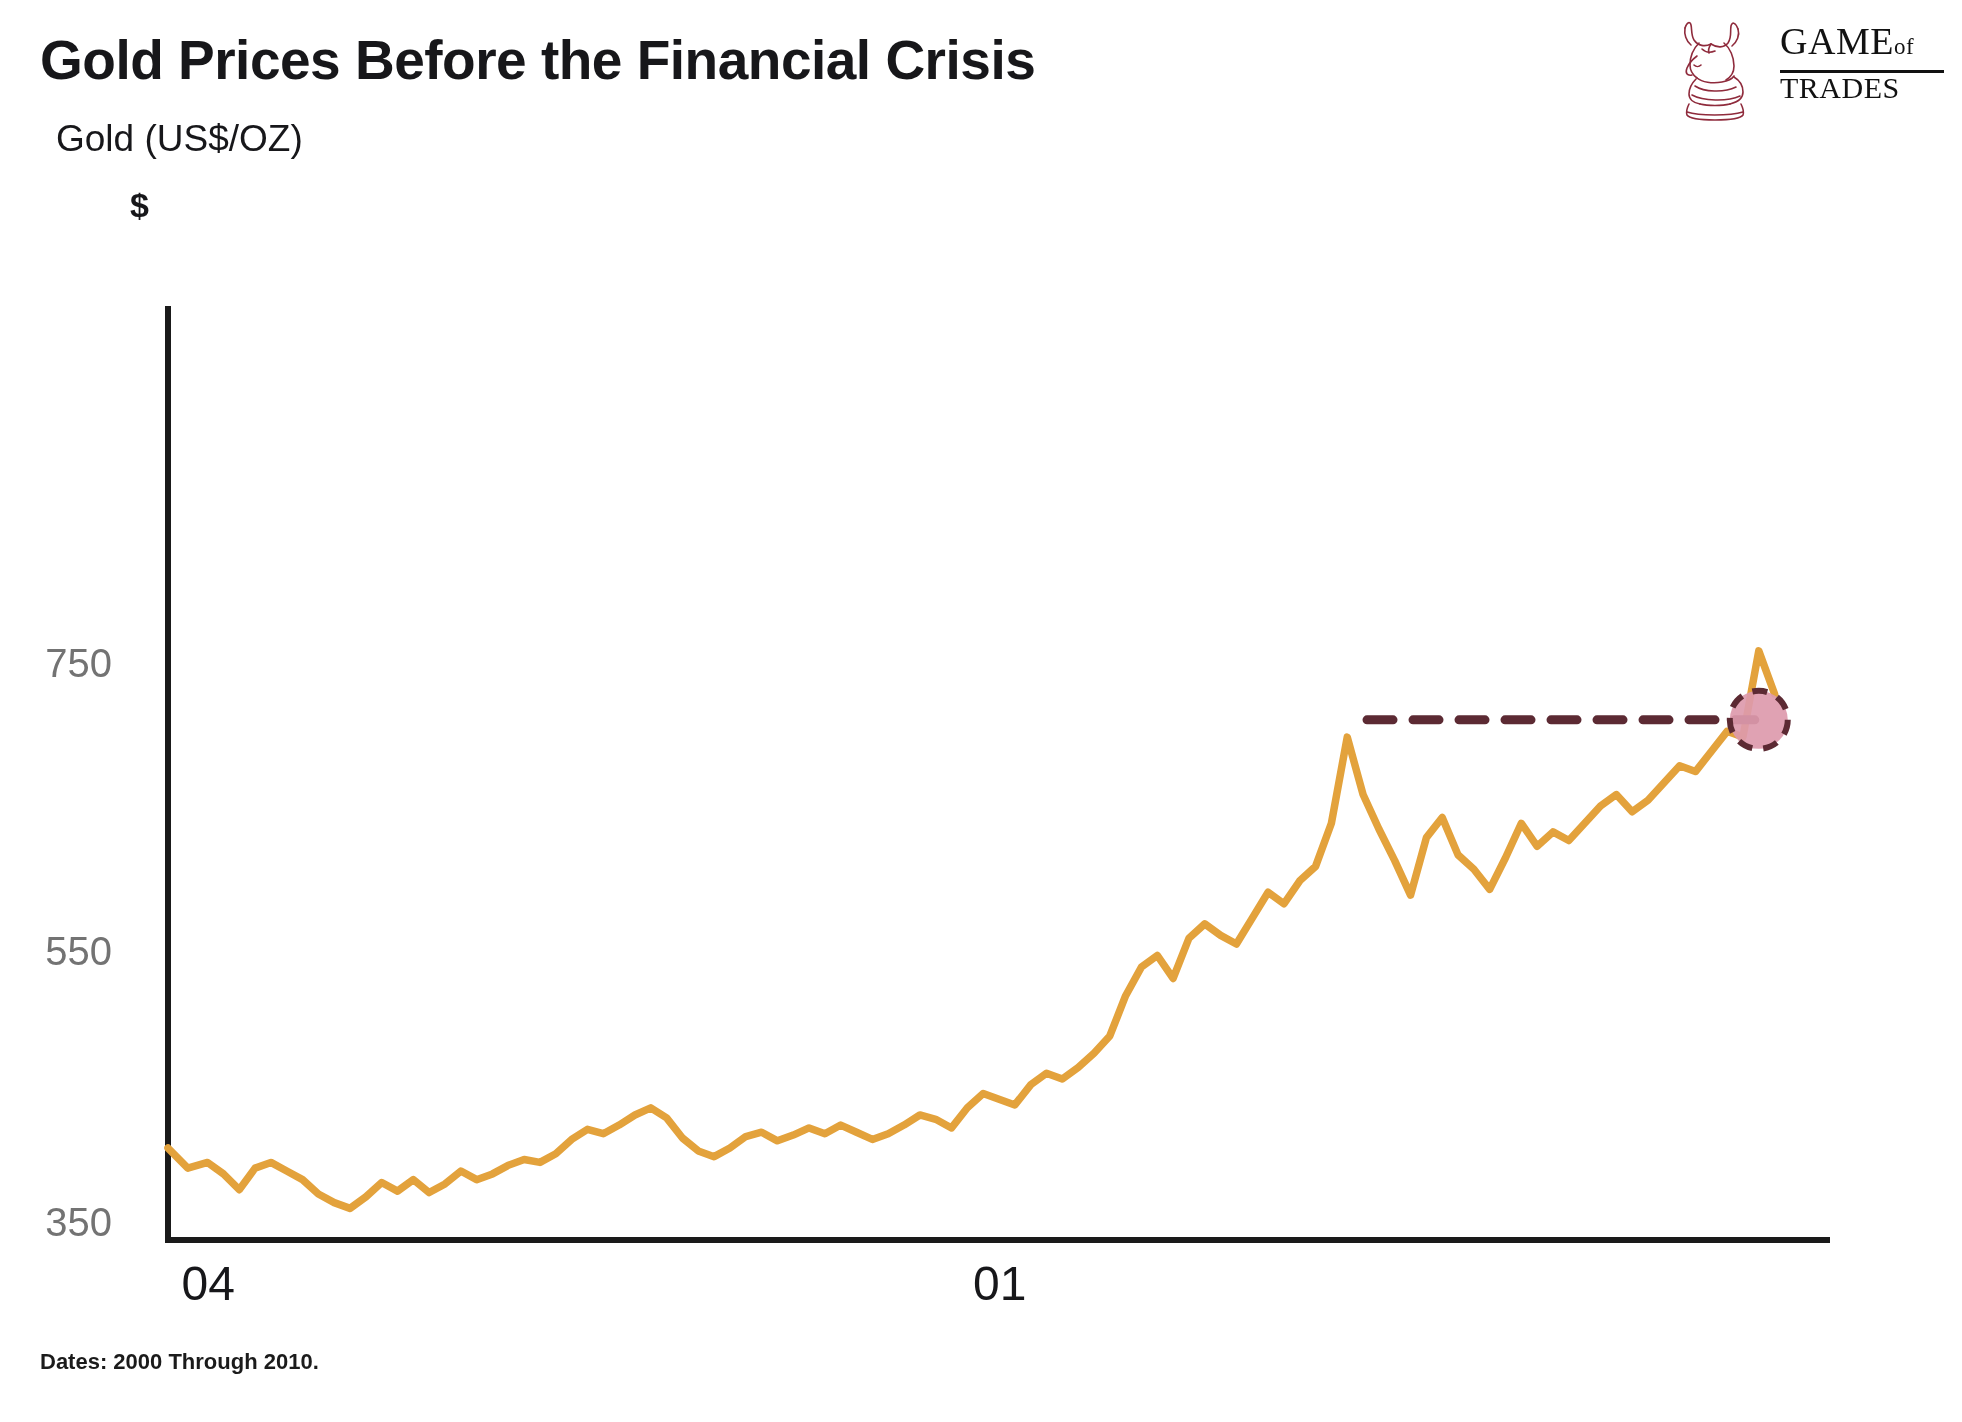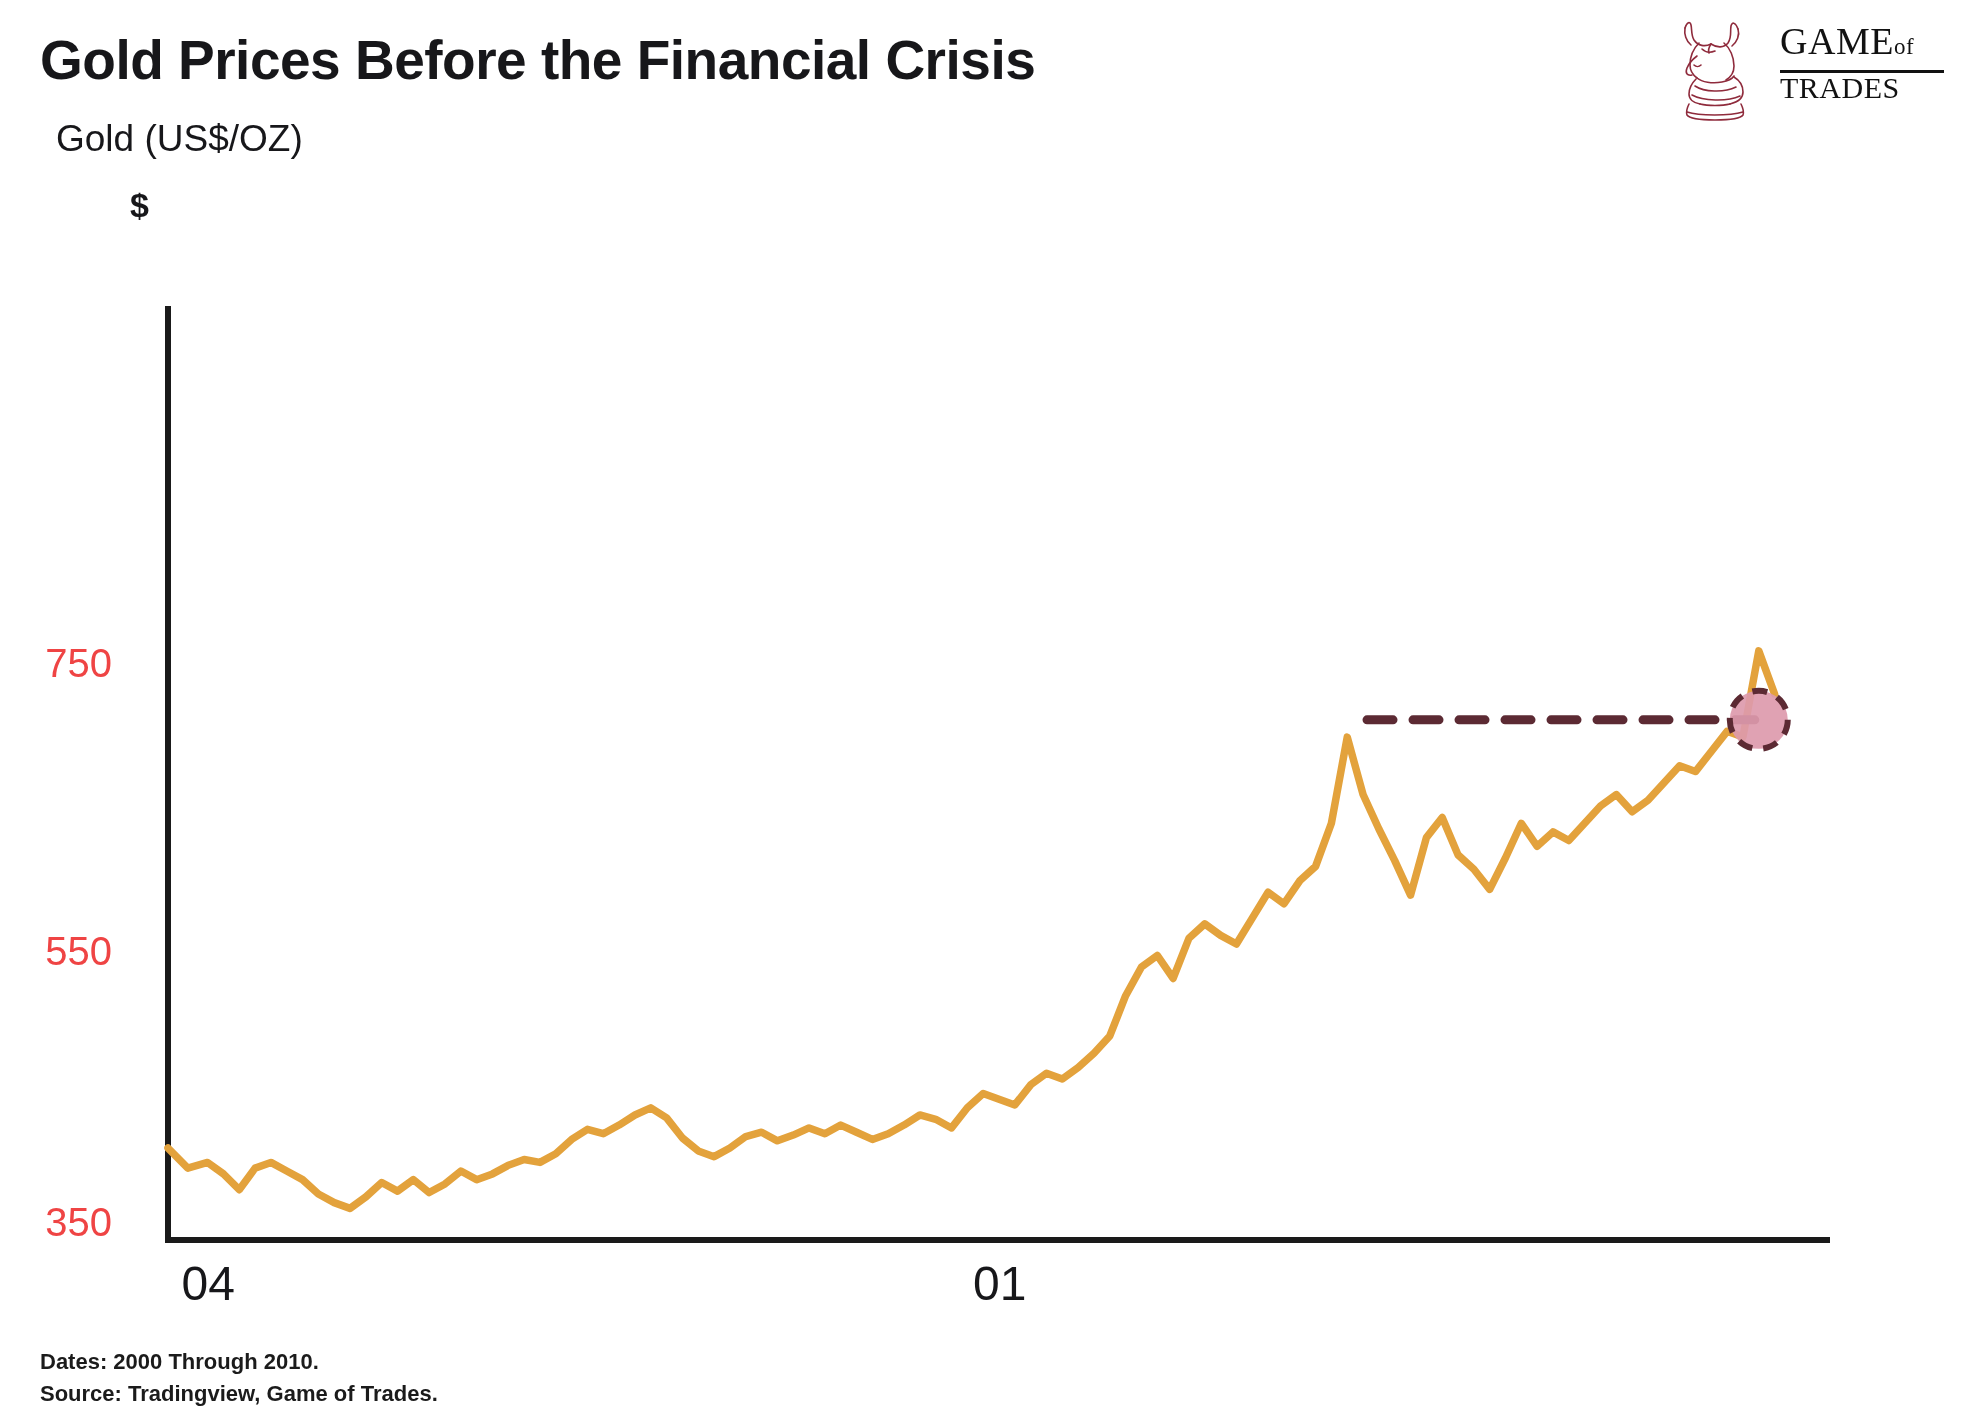--- a/index.html
+++ b/index.html
@@ -110,21 +110,21 @@
     top: 186px;
     font-size: 34px;
     font-weight: 600;
     color: #17171a;
   }
 
   .ytick {
     position: absolute;
     right: 1850px;
     font-size: 40px;
-    color: #ef4444;
+    color: #737373;
     text-align: left;
     white-space: nowrap;
   }
   .xtick {
     position: absolute;
     top: 1256px;
     font-size: 48px;
     color: #17171a;
     white-space: nowrap;
   }
@@ -198,16 +198,15 @@
 
     <polyline id="series-path" fill="none" stroke="#e3a23c" stroke-width="7.5" stroke-linejoin="round" stroke-linecap="round" points="168.00,1148.04 187.79,1168.15 207.57,1162.41 223.40,1173.90 239.23,1189.71 255.06,1168.15 270.89,1162.41 286.71,1171.03 302.54,1179.65 318.37,1194.02 334.20,1202.64 350.03,1208.39 365.86,1196.89 381.69,1182.52 397.51,1191.14 413.34,1179.65 429.17,1192.58 445.00,1183.96 460.83,1171.03 476.66,1179.65 492.49,1173.90 508.31,1165.28 524.14,1159.53 539.97,1162.41 555.80,1153.78 571.63,1139.42 587.46,1129.36 603.29,1133.67 619.11,1125.05 634.94,1114.99 650.77,1107.80 666.60,1117.86 682.43,1137.98 698.26,1150.91 714.09,1156.66 729.91,1148.04 745.74,1136.54 761.57,1132.23 777.40,1140.85 793.23,1135.10 809.06,1127.92 824.89,1133.67 840.71,1125.05 856.54,1132.23 872.37,1139.42 888.20,1133.67 904.03,1125.05 919.86,1114.99 935.69,1119.30 951.51,1127.92 967.34,1107.80 983.17,1093.43 999.00,1099.18 1014.83,1104.93 1030.66,1084.81 1046.49,1073.32 1062.31,1079.06 1078.14,1067.57 1093.97,1053.20 1109.80,1035.96 1125.63,995.72 1141.46,966.98 1157.29,955.49 1173.11,978.48 1188.94,938.25 1204.77,923.88 1220.60,935.37 1236.43,943.99 1252.26,918.13 1268.09,892.26 1283.91,903.76 1299.74,880.77 1315.57,866.40 1331.40,823.29 1347.23,737.08 1363.06,794.55 1378.89,829.04 1394.71,860.65 1410.54,895.14 1426.37,837.66 1442.20,817.54 1458.03,854.90 1473.86,869.27 1489.69,889.39 1505.51,857.78 1521.34,823.29 1537.17,846.28 1553.00,831.91 1568.83,840.54 1584.66,823.29 1600.49,806.05 1616.31,794.55 1632.14,811.80 1647.97,800.30 1663.80,783.06 1679.63,765.82 1695.46,771.56 1711.29,751.45 1727.11,731.33 1742.94,737.08 1758.77,650.86 1774.60,693.97 1790.43,NaN 1806.26,NaN"></polyline>
 
     <line id="resistance-line" stroke="#5c2a33" stroke-width="9" stroke-dasharray="26 20" stroke-linecap="round" x1="1367.014285714327" x2="1754.8142857143507" y1="719.8338461538461" y2="719.8338461538461"></line>
 
     <circle id="breakout-marker" fill="#dd9aac" fill-opacity="0.92" stroke="#5c2a33" stroke-width="6" stroke-dasharray="15 11" cx="1758.7714285714903" cy="719.8338461538461" r="29"></circle>
   </svg>
 
   <div class="footer">
     <div>Dates: 2000 Through 2010.</div>
-    <div>Source: Tradingview, Game of Trades.</div>
   </div>
 
 </div>
 
 </body></html>

